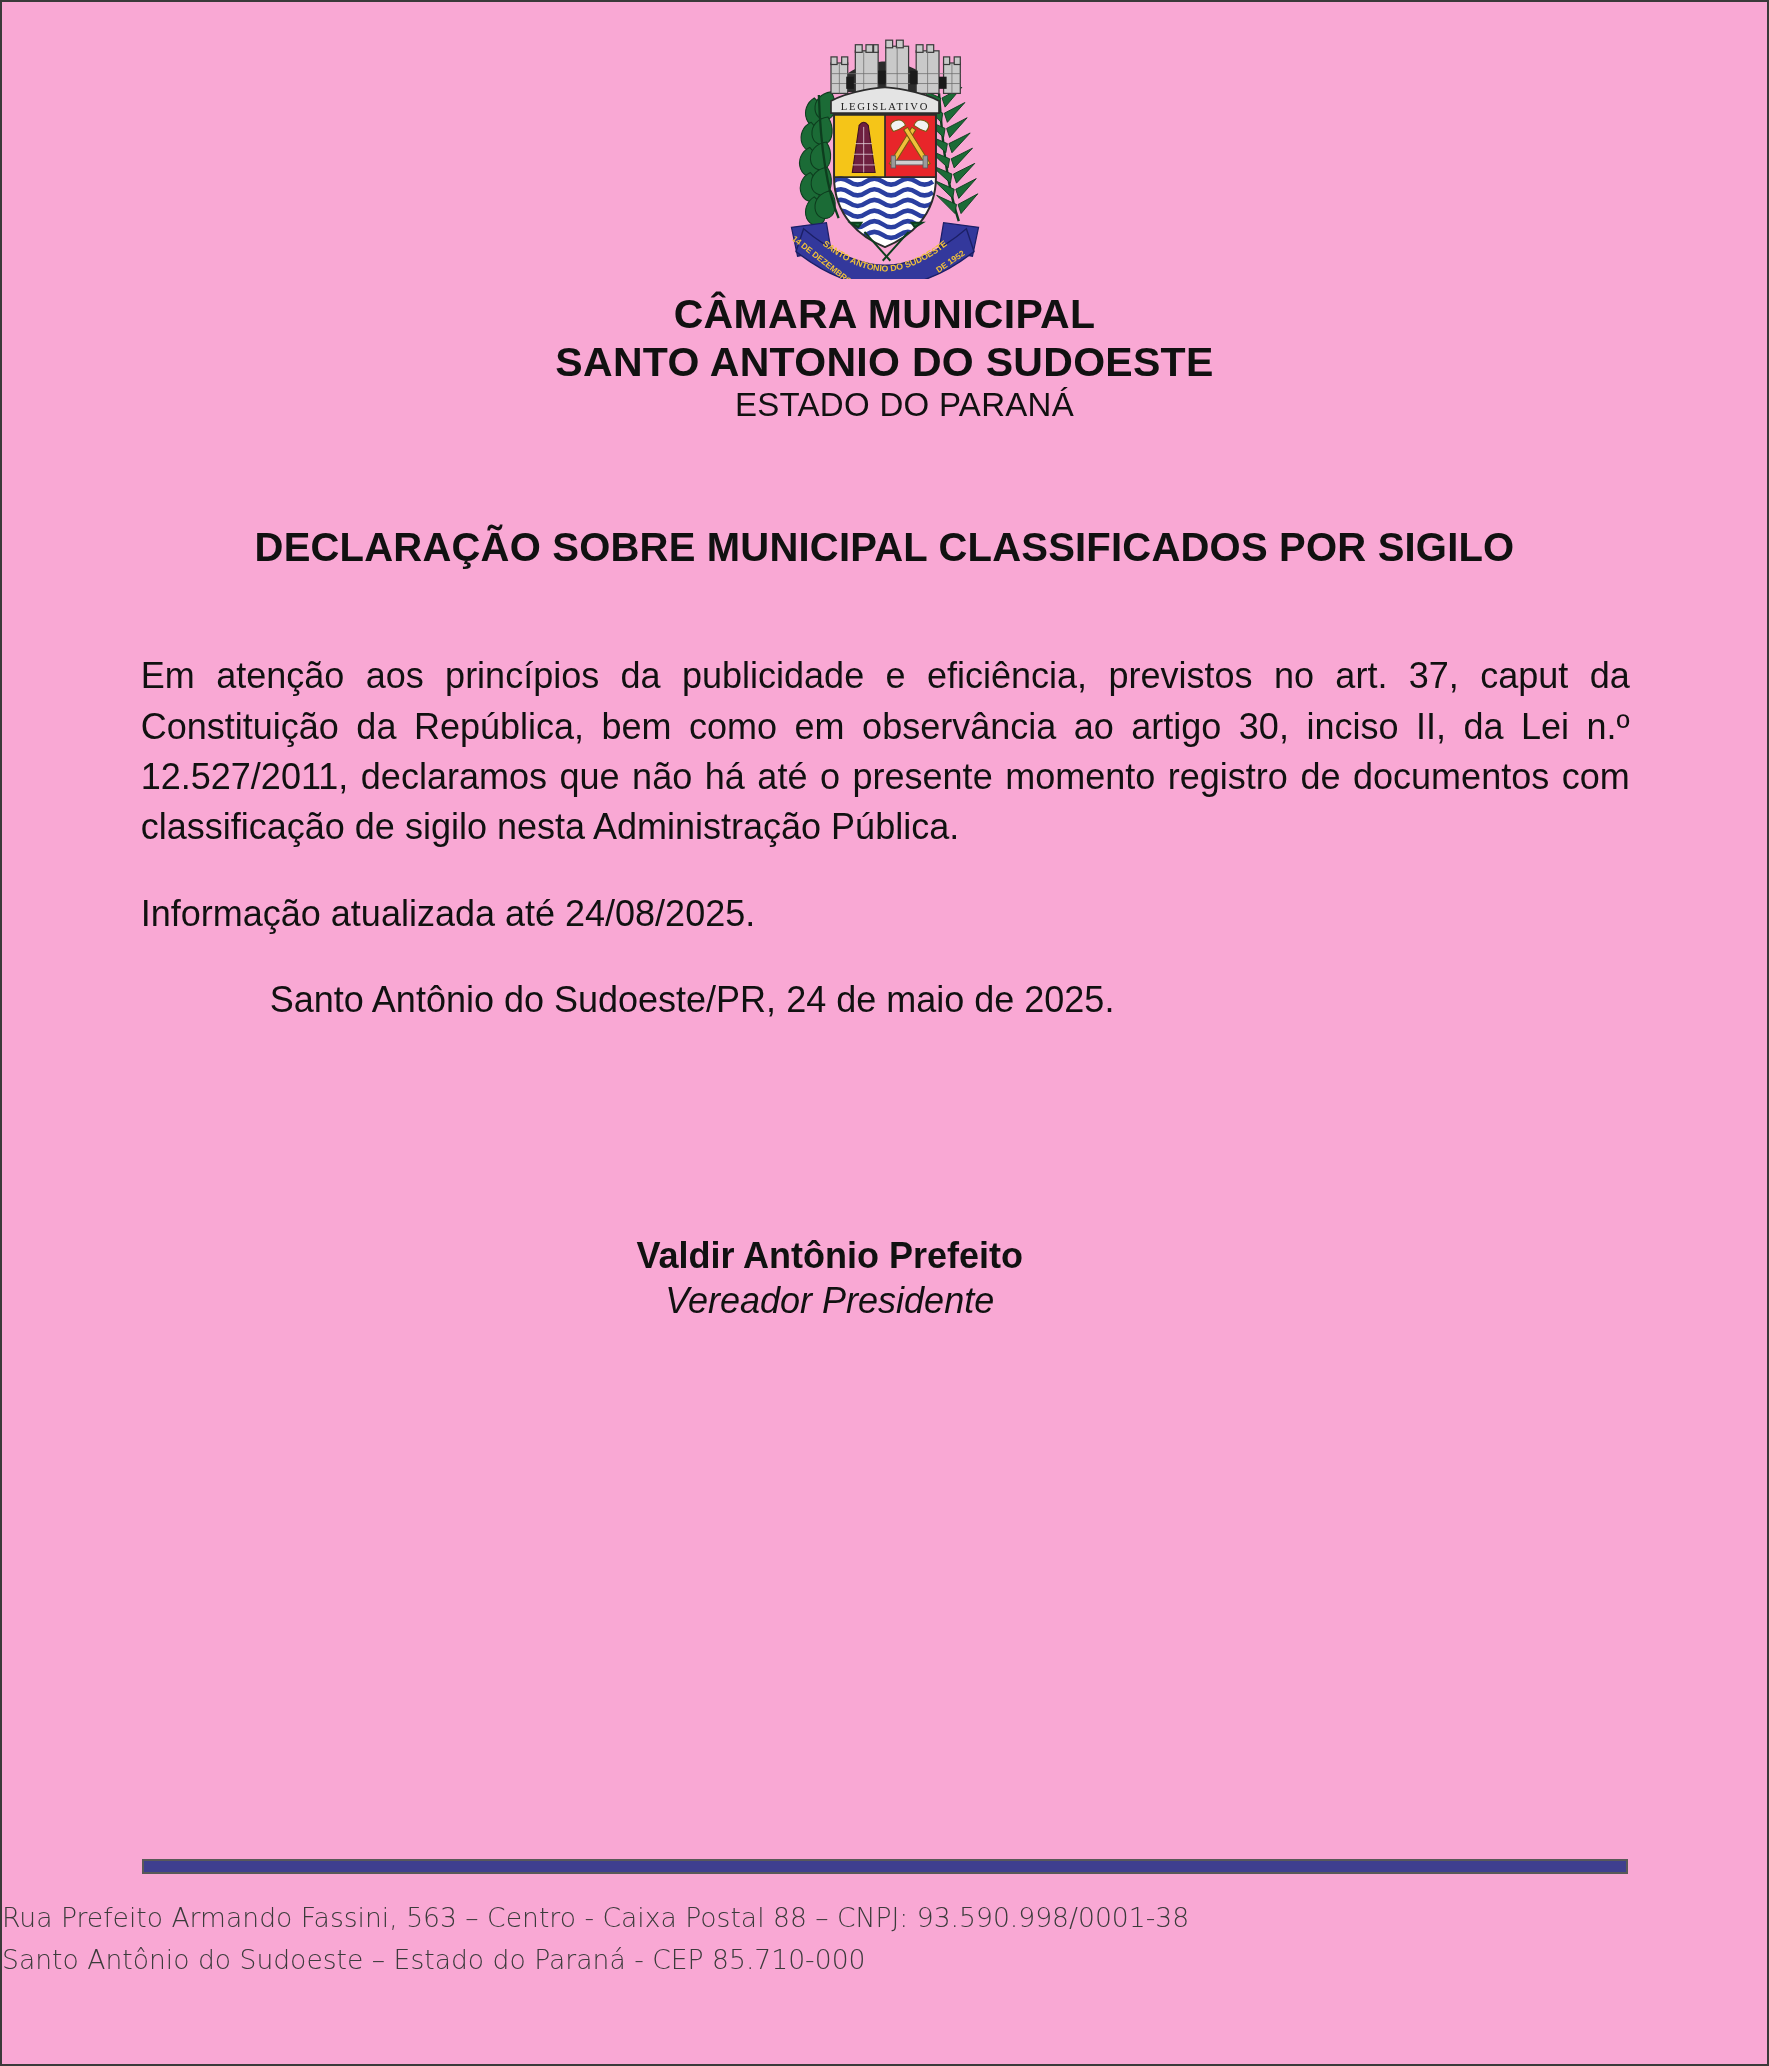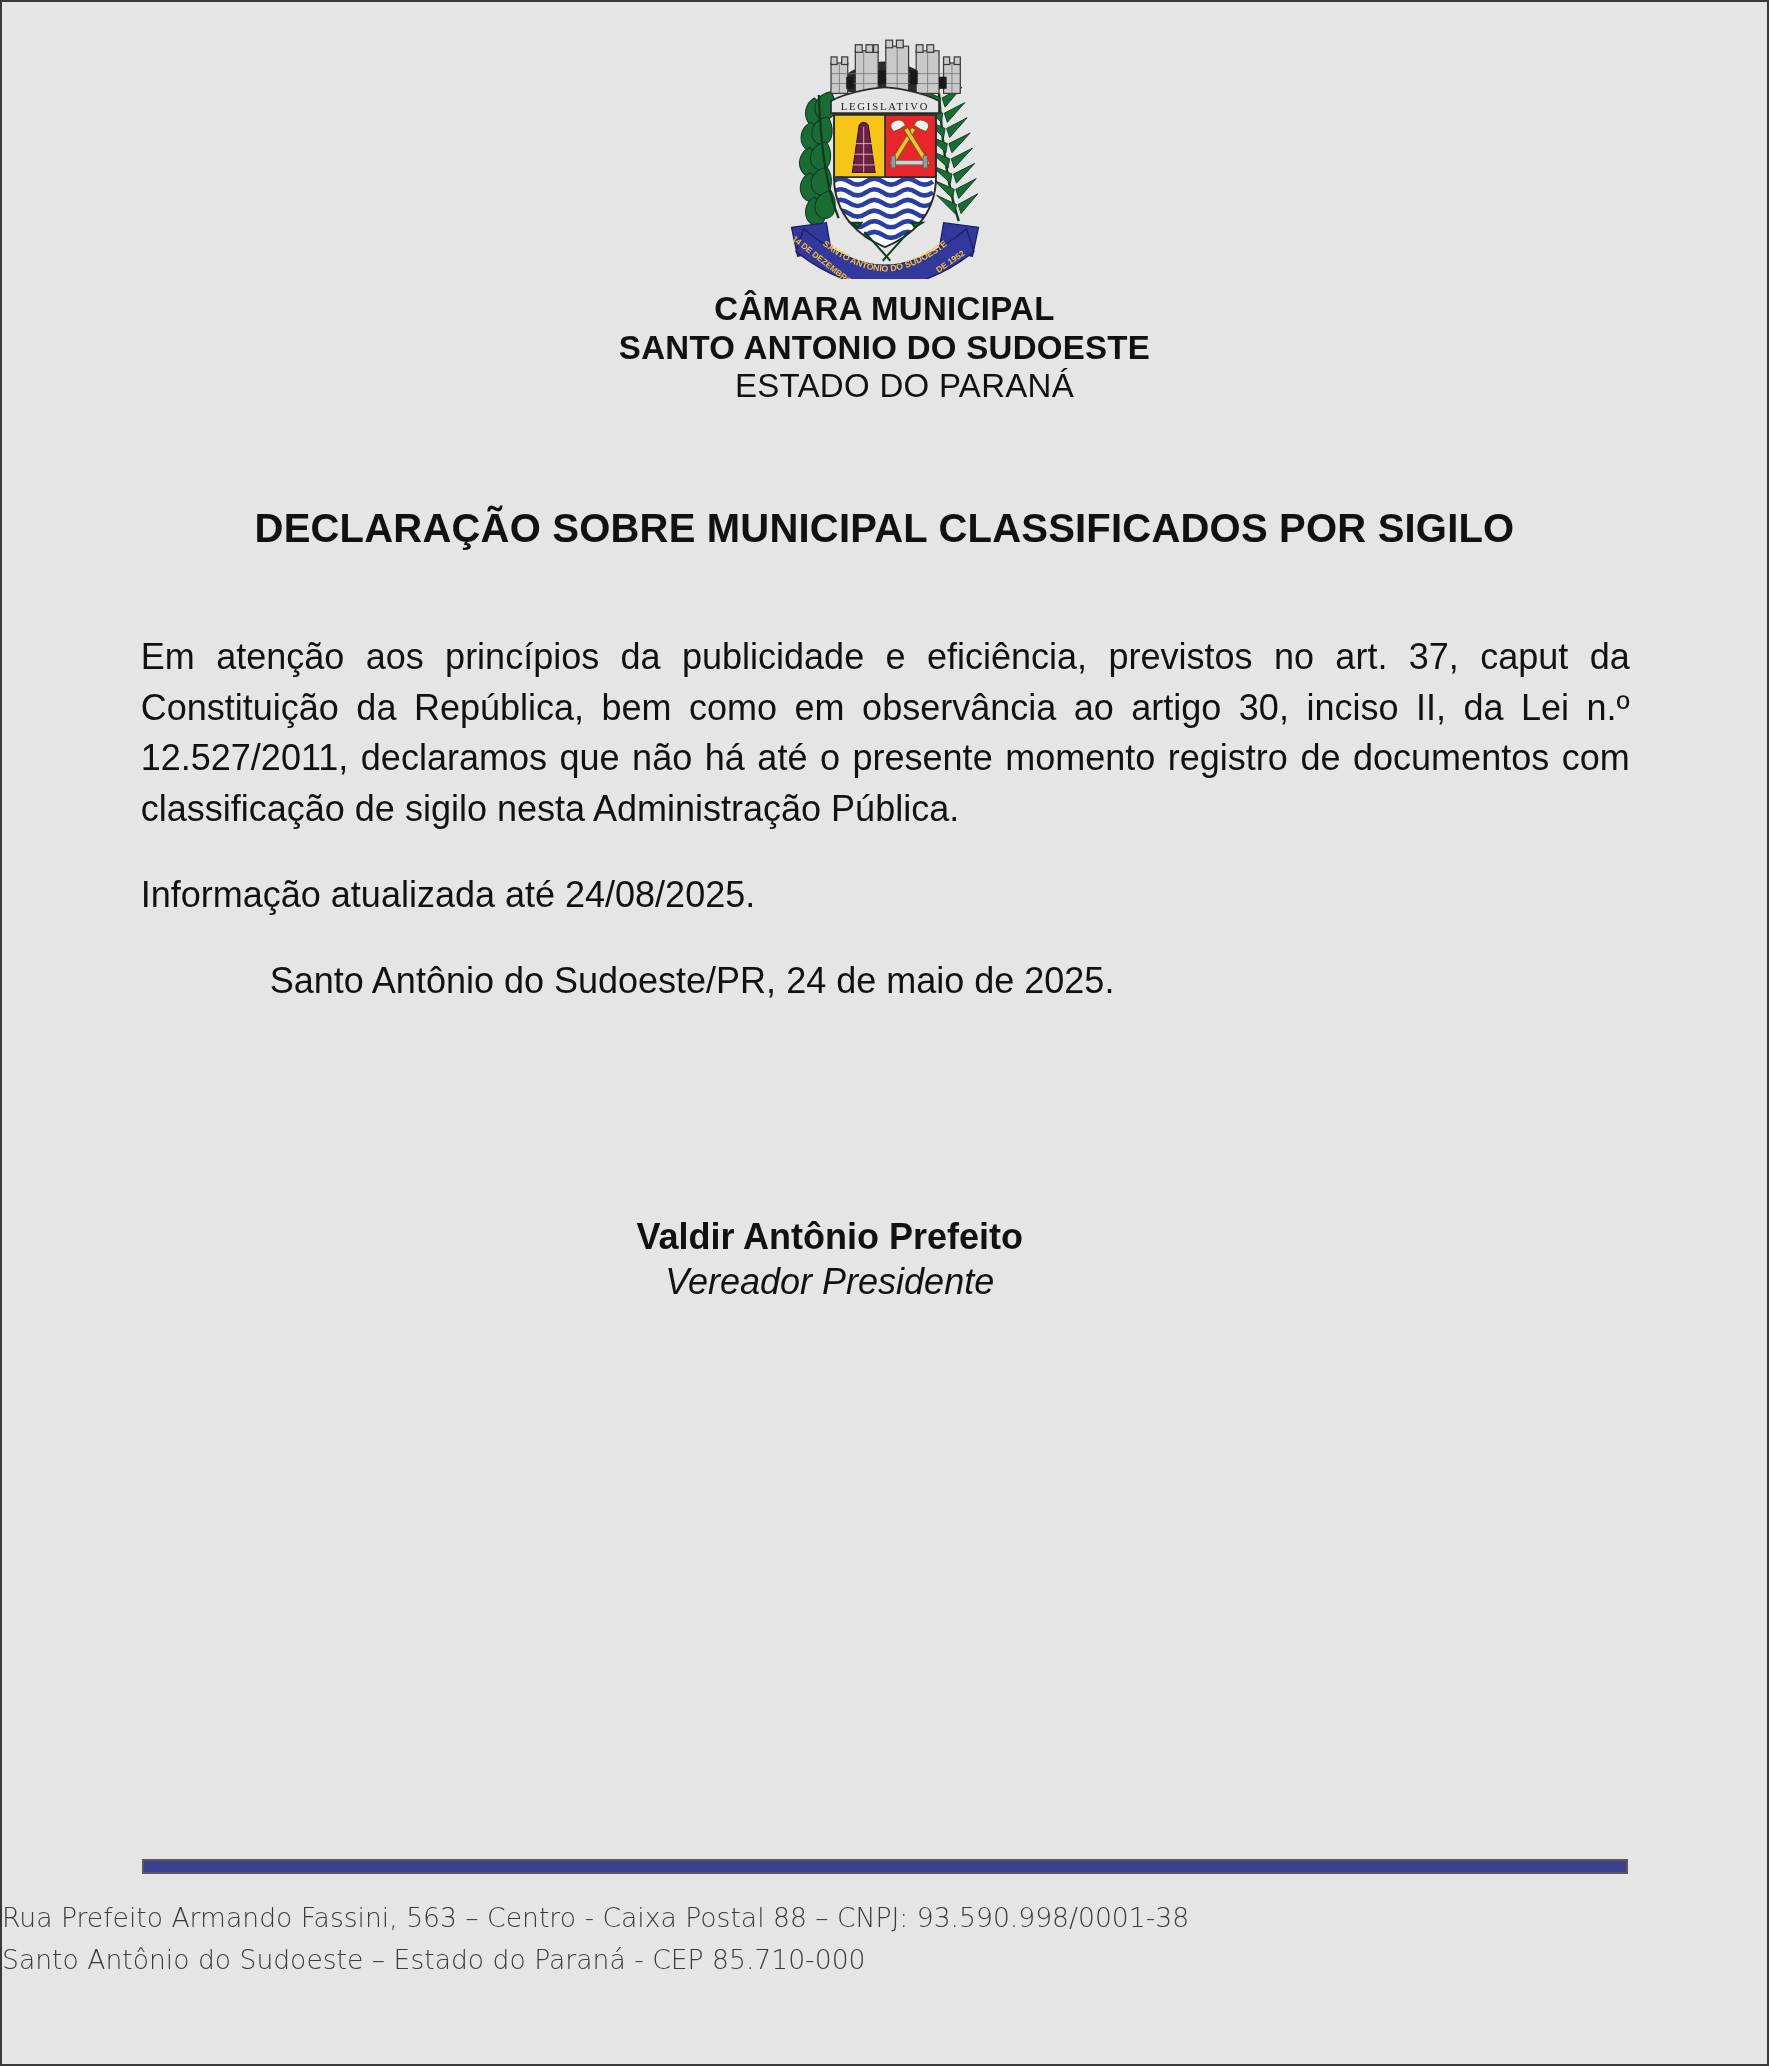--- a/index.html
+++ b/index.html
@@ -4,21 +4,21 @@
 <style>
   html, body {
     margin: 0;
     padding: 0;
     background: #ffffff;
   }
   .page {
     position: relative;
     width: 1769px;
     height: 2066px;
-    background: #e5e5e5;
+    background: #f9a8d4;
     border: 2.3px solid #3a3a3a;
     box-sizing: border-box;
     overflow: hidden;
     font-family: "Liberation Sans", sans-serif;
     color: #111111;
   }
 
   
   .header {
     padding-top: 26px;
@@ -34,21 +34,21 @@
     height: 251px;
     display: block;
   }
   .org-lines {
     margin-top: 10.6px;
     line-height: 1.18;
   }
   .org-line-1,
   .org-line-2 {
     font-weight: bold;
-    font-size: 33px;
+    font-size: 41px;
     letter-spacing: 0.3px;
   }
   .org-line-3 {
     font-weight: normal;
     font-size: 33px;
     letter-spacing: 0.3px;
     padding-left: 40px;
   }
 
   

